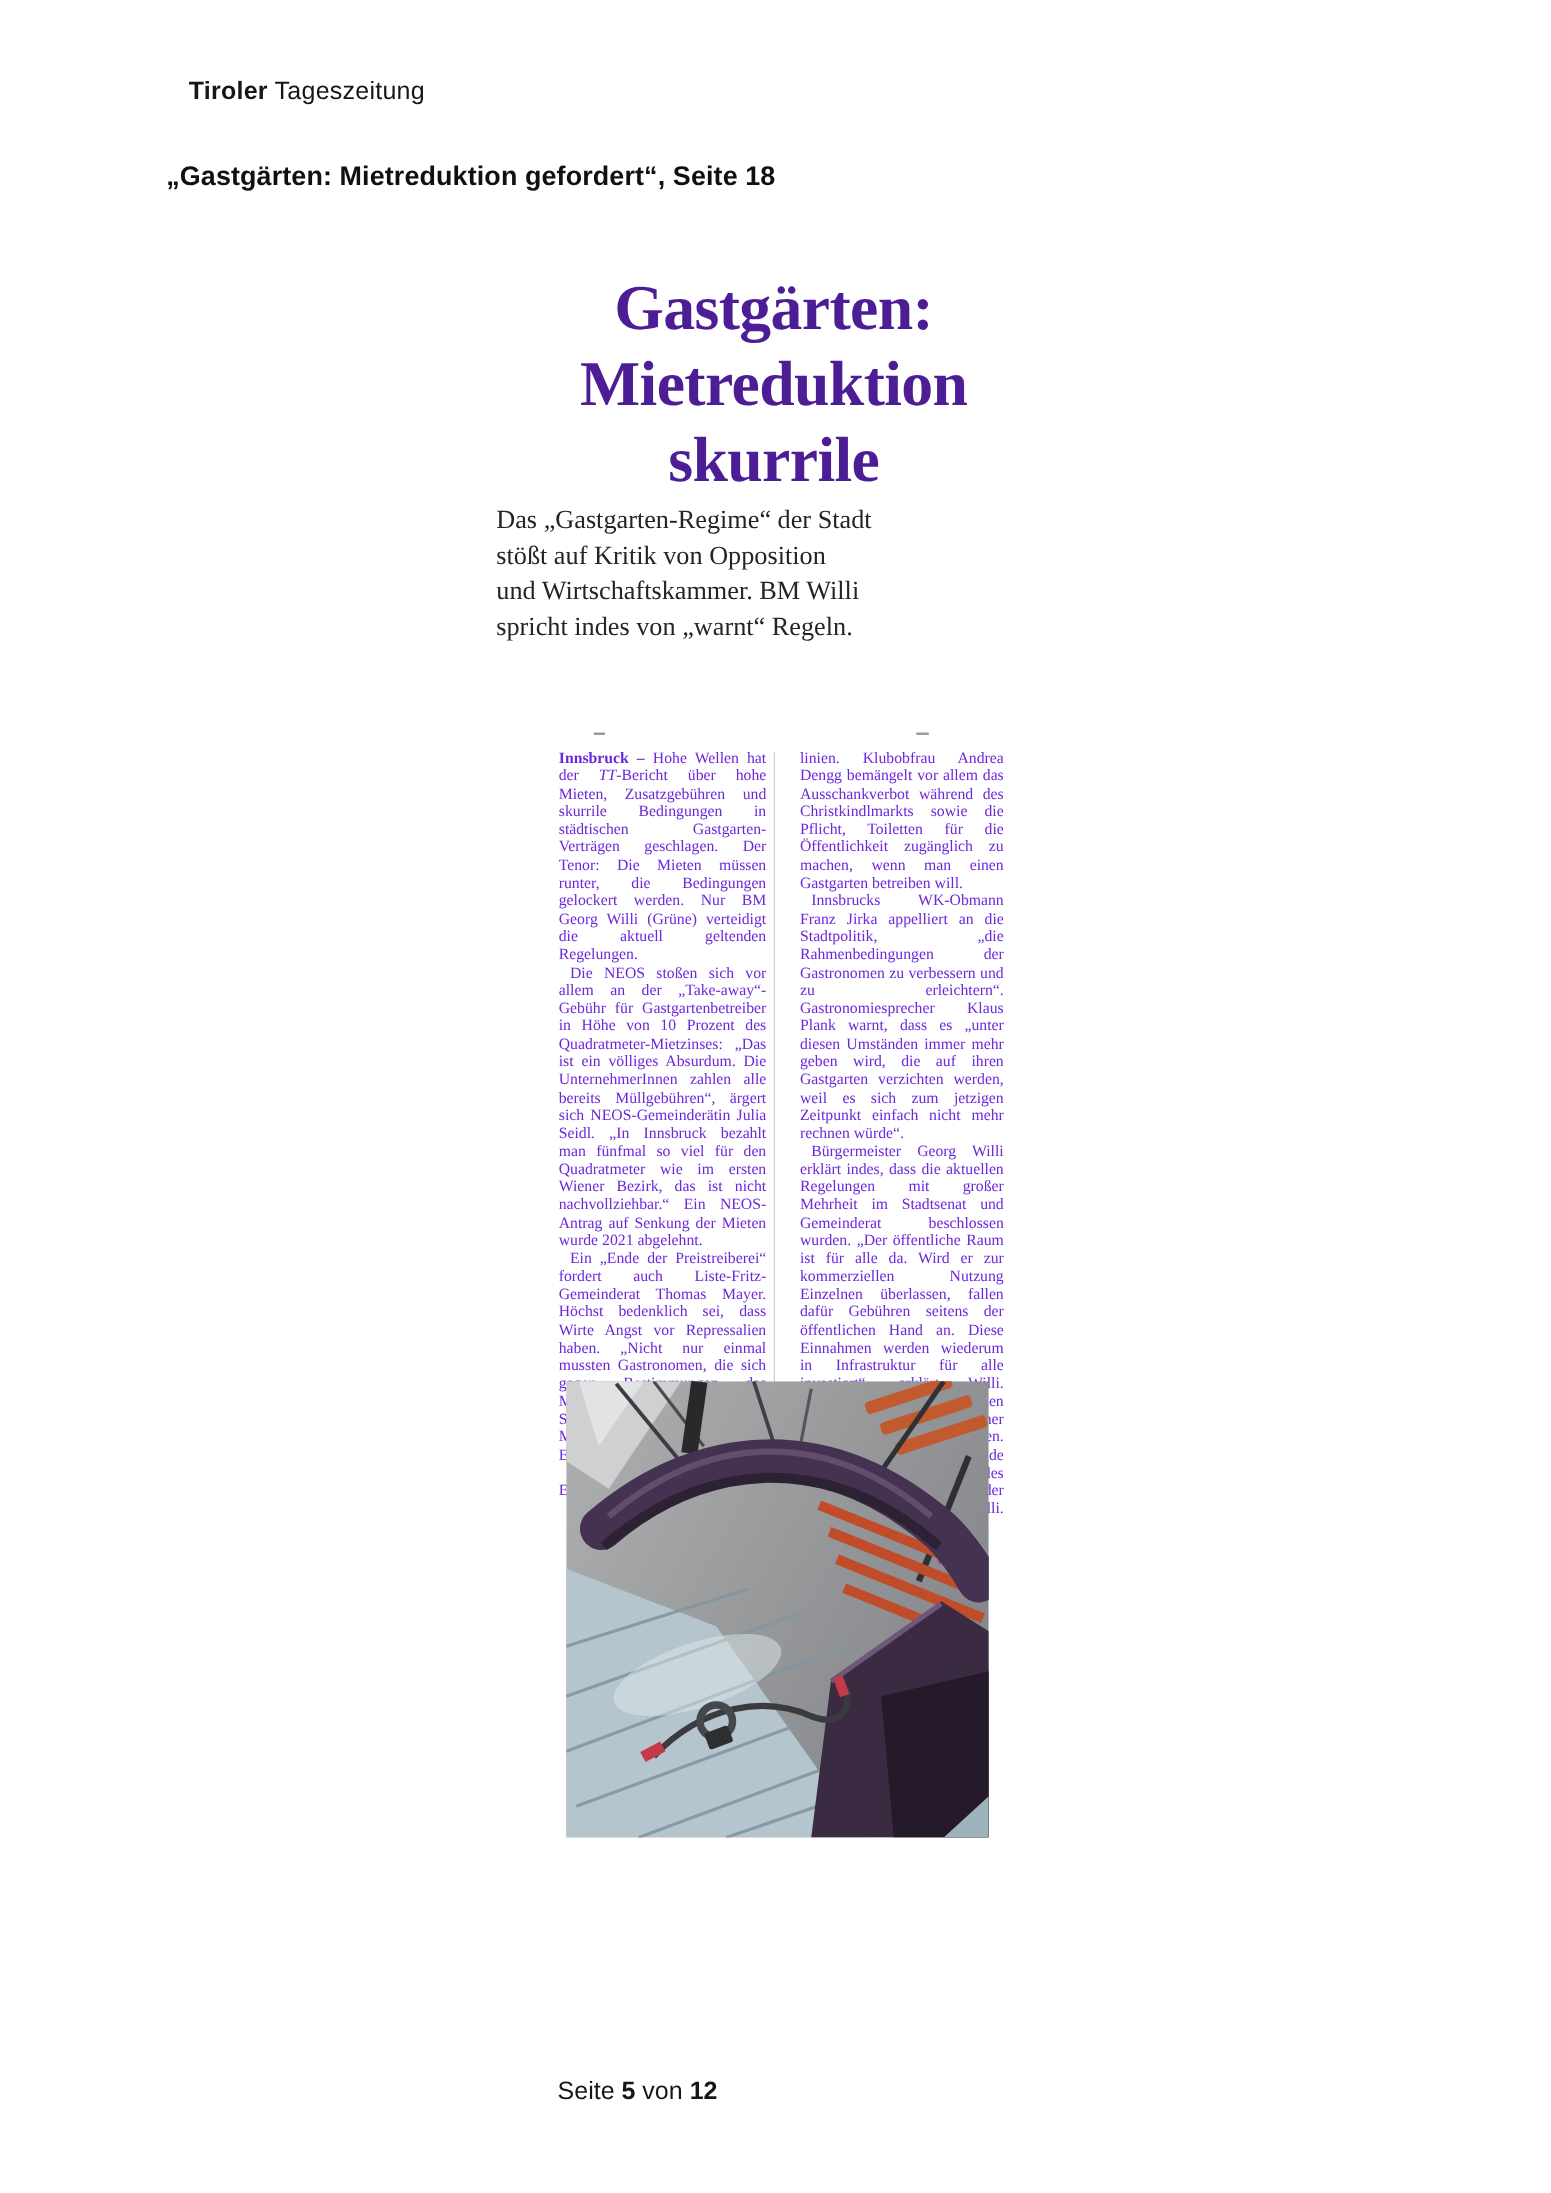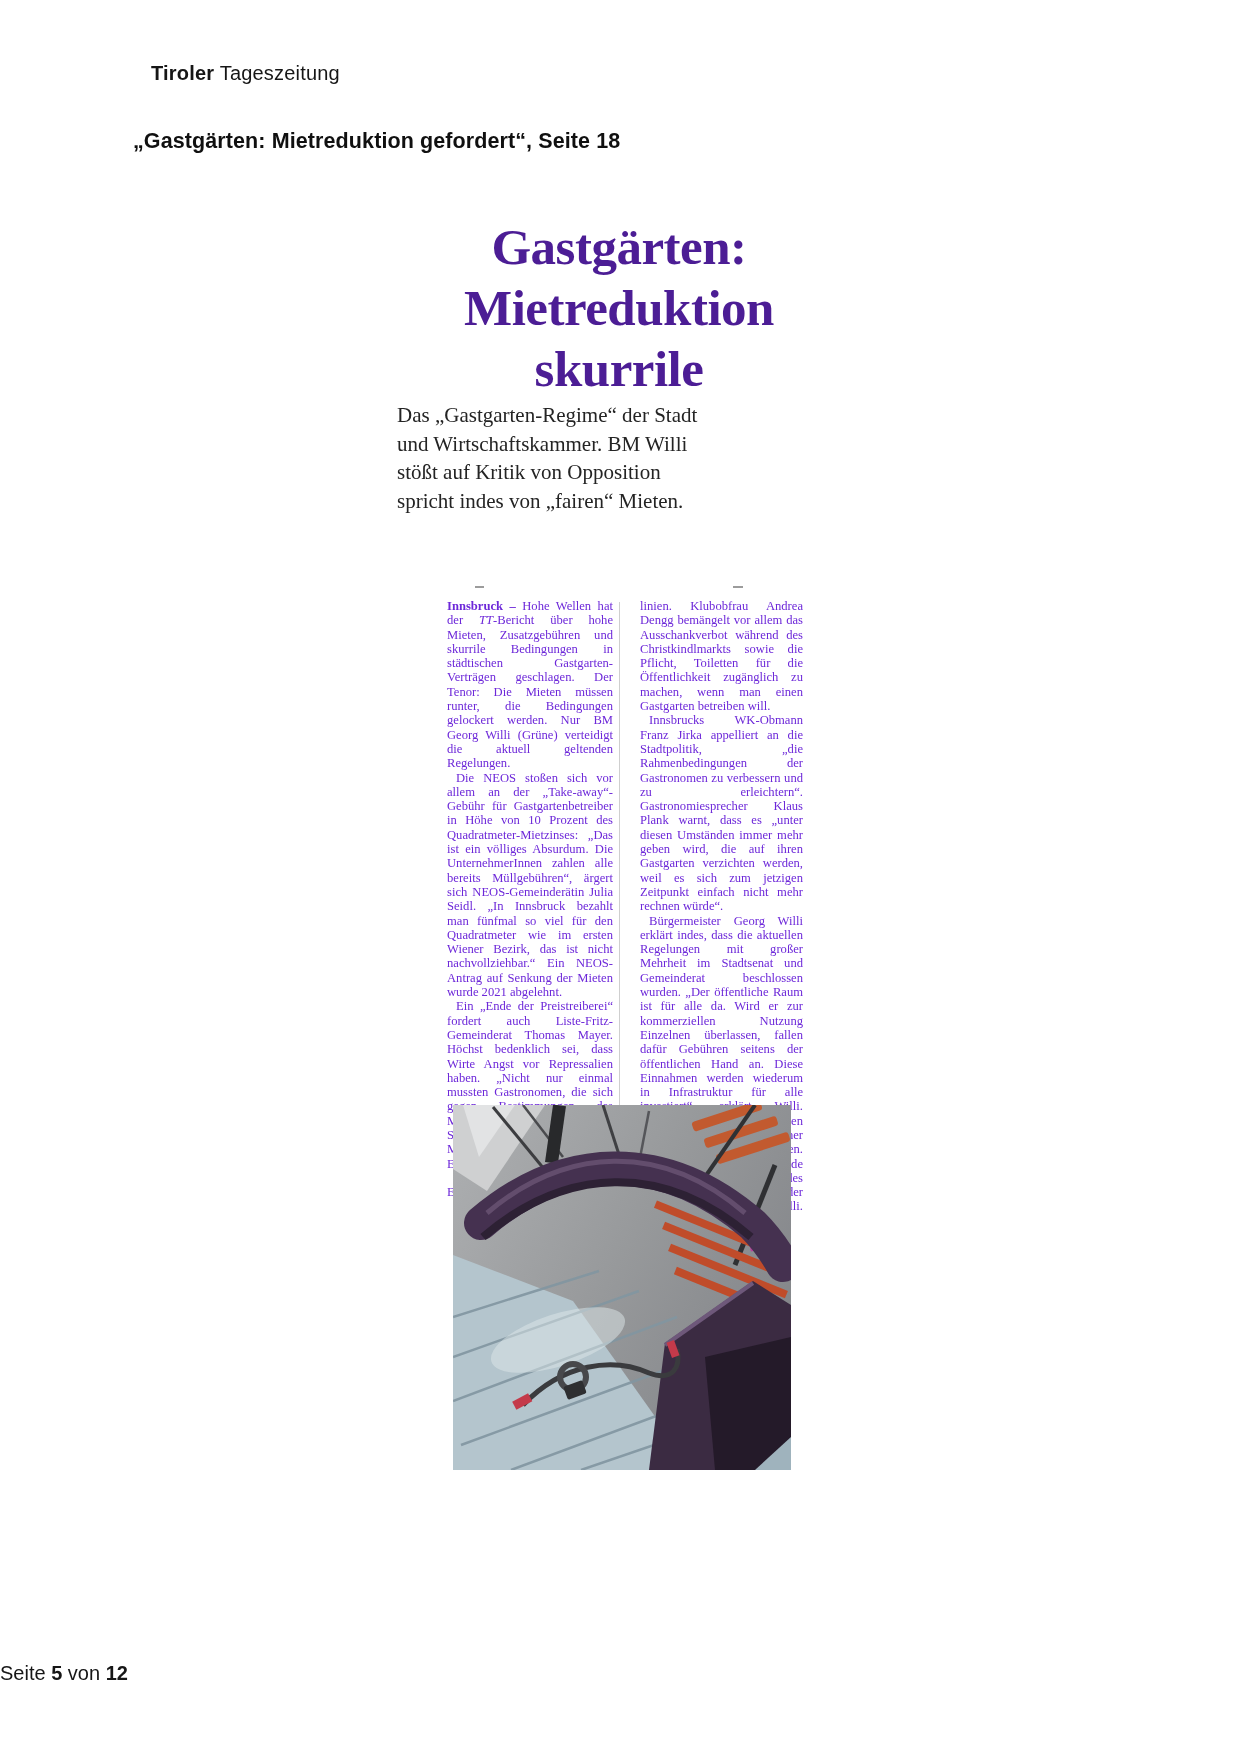--- a/index.html
+++ b/index.html
@@ -35,43 +35,43 @@
   .col .dl{font-weight:bold;}
   .col i{font-style:italic;}
 
   .photo{position:absolute;left:453px;top:1105px;width:338px;height:365px;}
   .photo svg{display:block;}
 
   .caption{position:absolute;left:453px;top:1476px;width:338px;font-size:11.6px;font-weight:bold;
            line-height:16.5px;color:#3a3a3a;letter-spacing:0;}
   .credit{position:absolute;right:2px;bottom:2px;font-size:8px;font-weight:normal;color:#8f8f8f;letter-spacing:.2px;}
 
-  .footer{position:absolute;left:0;top:1662px;width:1020px;font-size:20px;color:#161616;}
+  .footer{position:absolute;left:0;top:1662px;width:1020px;text-align:center;font-size:20px;color:#161616;}
   .footer b{font-weight:bold;}
 </style>
 </head>
 <body>
 
 <div class="page">
 
   <div class="masthead"><b>Tiroler</b><span> Tageszeitung</span></div>
 
   <h1 class="doc-title">„Gastgärten: Mietreduktion gefordert“, Seite 18</h1>
 
   <div class="headline">
     <div>Gastgärten:</div>
     <div>Mietreduktion</div>
     <div>skurrile</div>
   </div>
 
   <div class="standfirst">
     <div>Das „Gastgarten-Regime“ der Stadt</div>
+    <div>stößt auf Kritik von Opposition</div>
     <div>und Wirtschaftskammer. BM Willi</div>
-    <div>stößt auf Kritik von Opposition</div>
-    <div>spricht indes von „fairen“ Mieten.</div>
+    <div>spricht indes von „warnt“ Regeln.</div>
   </div>
 
   <div class="orn-dash orn-left"></div>
   <div class="orn-dash orn-right"></div>
 
   <div class="colrule"></div>
 
   <div class="col col-left">
     <p><b class="dl">Innsbruck – </b><span>Hohe Wellen hat der </span><i>TT</i><span>-Bericht über hohe Mieten, Zusatzgebühren und skurrile Bedingungen in städtischen Gastgarten-Verträgen geschlagen. Der Tenor: Die Mieten müssen runter, die Bedingungen gelockert werden. Nur BM Georg Willi (Grüne) verteidigt die aktuell geltenden Regelungen.</span></p>
     <p class="ind">Die NEOS stoßen sich vor allem an der „Take-away“-Gebühr für Gastgartenbetreiber in Höhe von 10 Prozent des Quadratmeter-Mietzinses: „Das ist ein völliges Absurdum. Die UnternehmerInnen zahlen alle bereits Müllgebühren“, ärgert sich NEOS-Gemeinderätin Julia Seidl. „In Innsbruck bezahlt man fünfmal so viel für den Quadratmeter wie im ersten Wiener Bezirk, das ist nicht nachvollziehbar.“ Ein NEOS-Antrag auf Senkung der Mieten wurde 2021 abgelehnt.</p>

